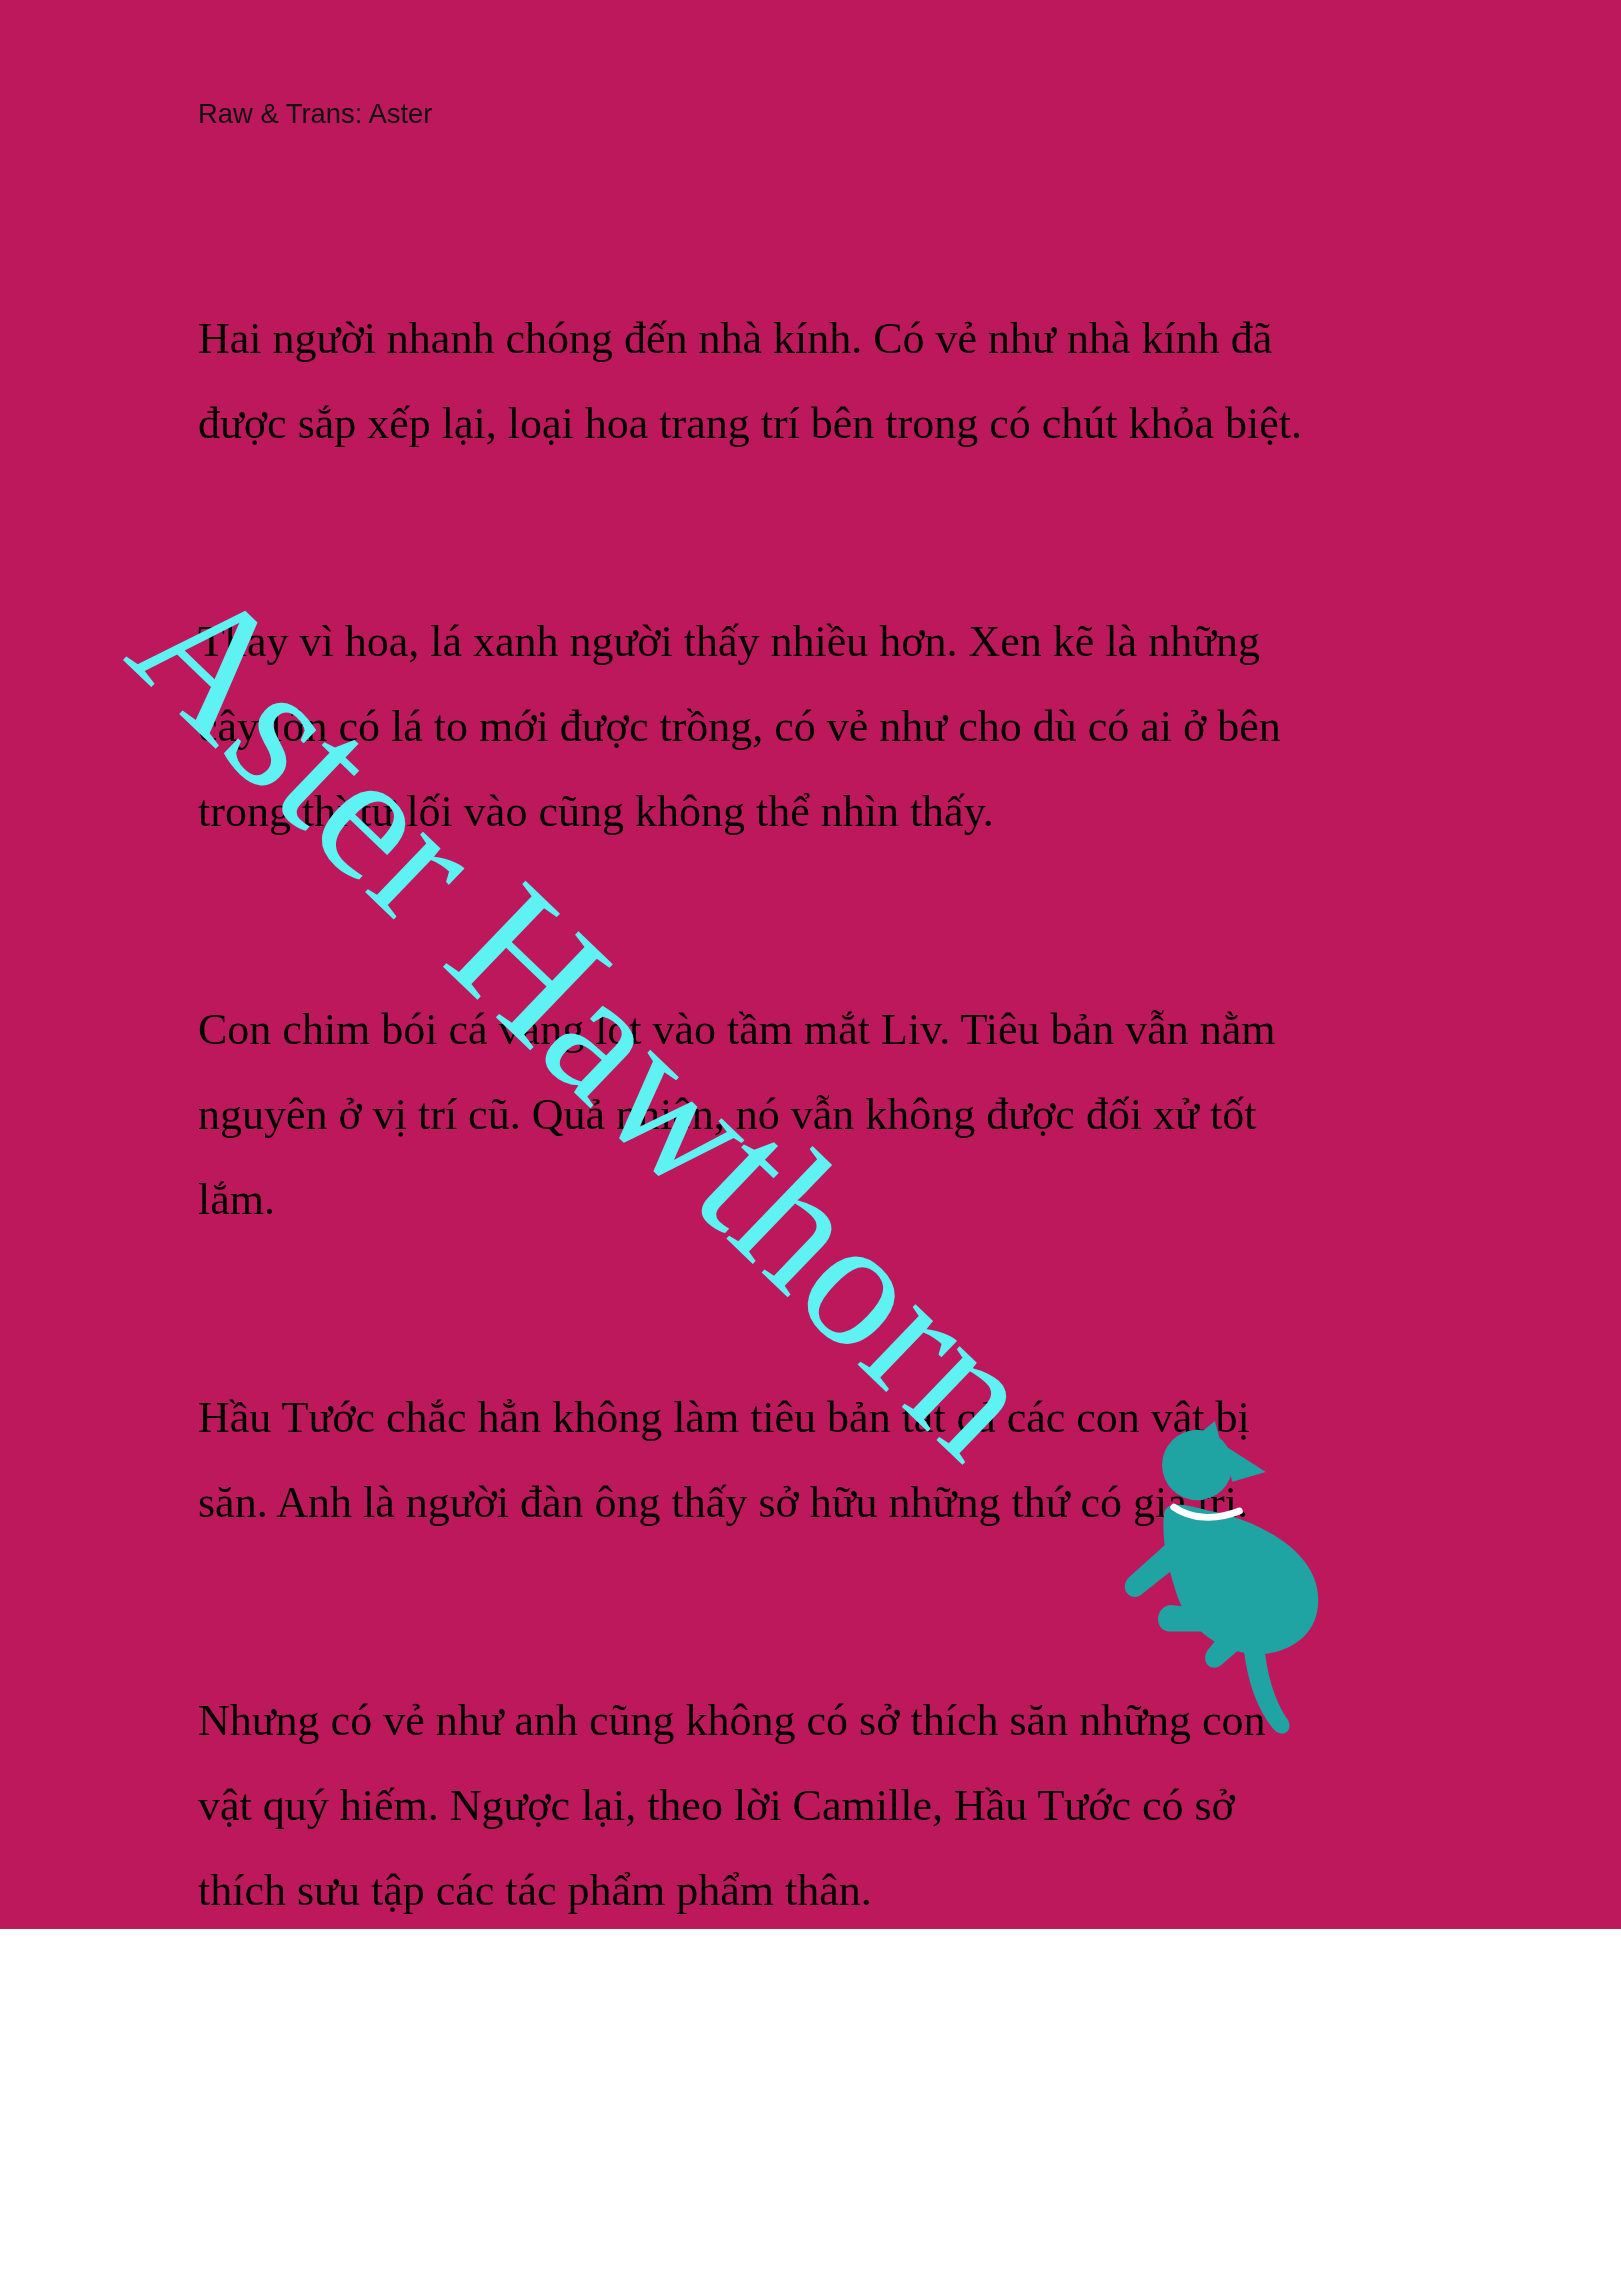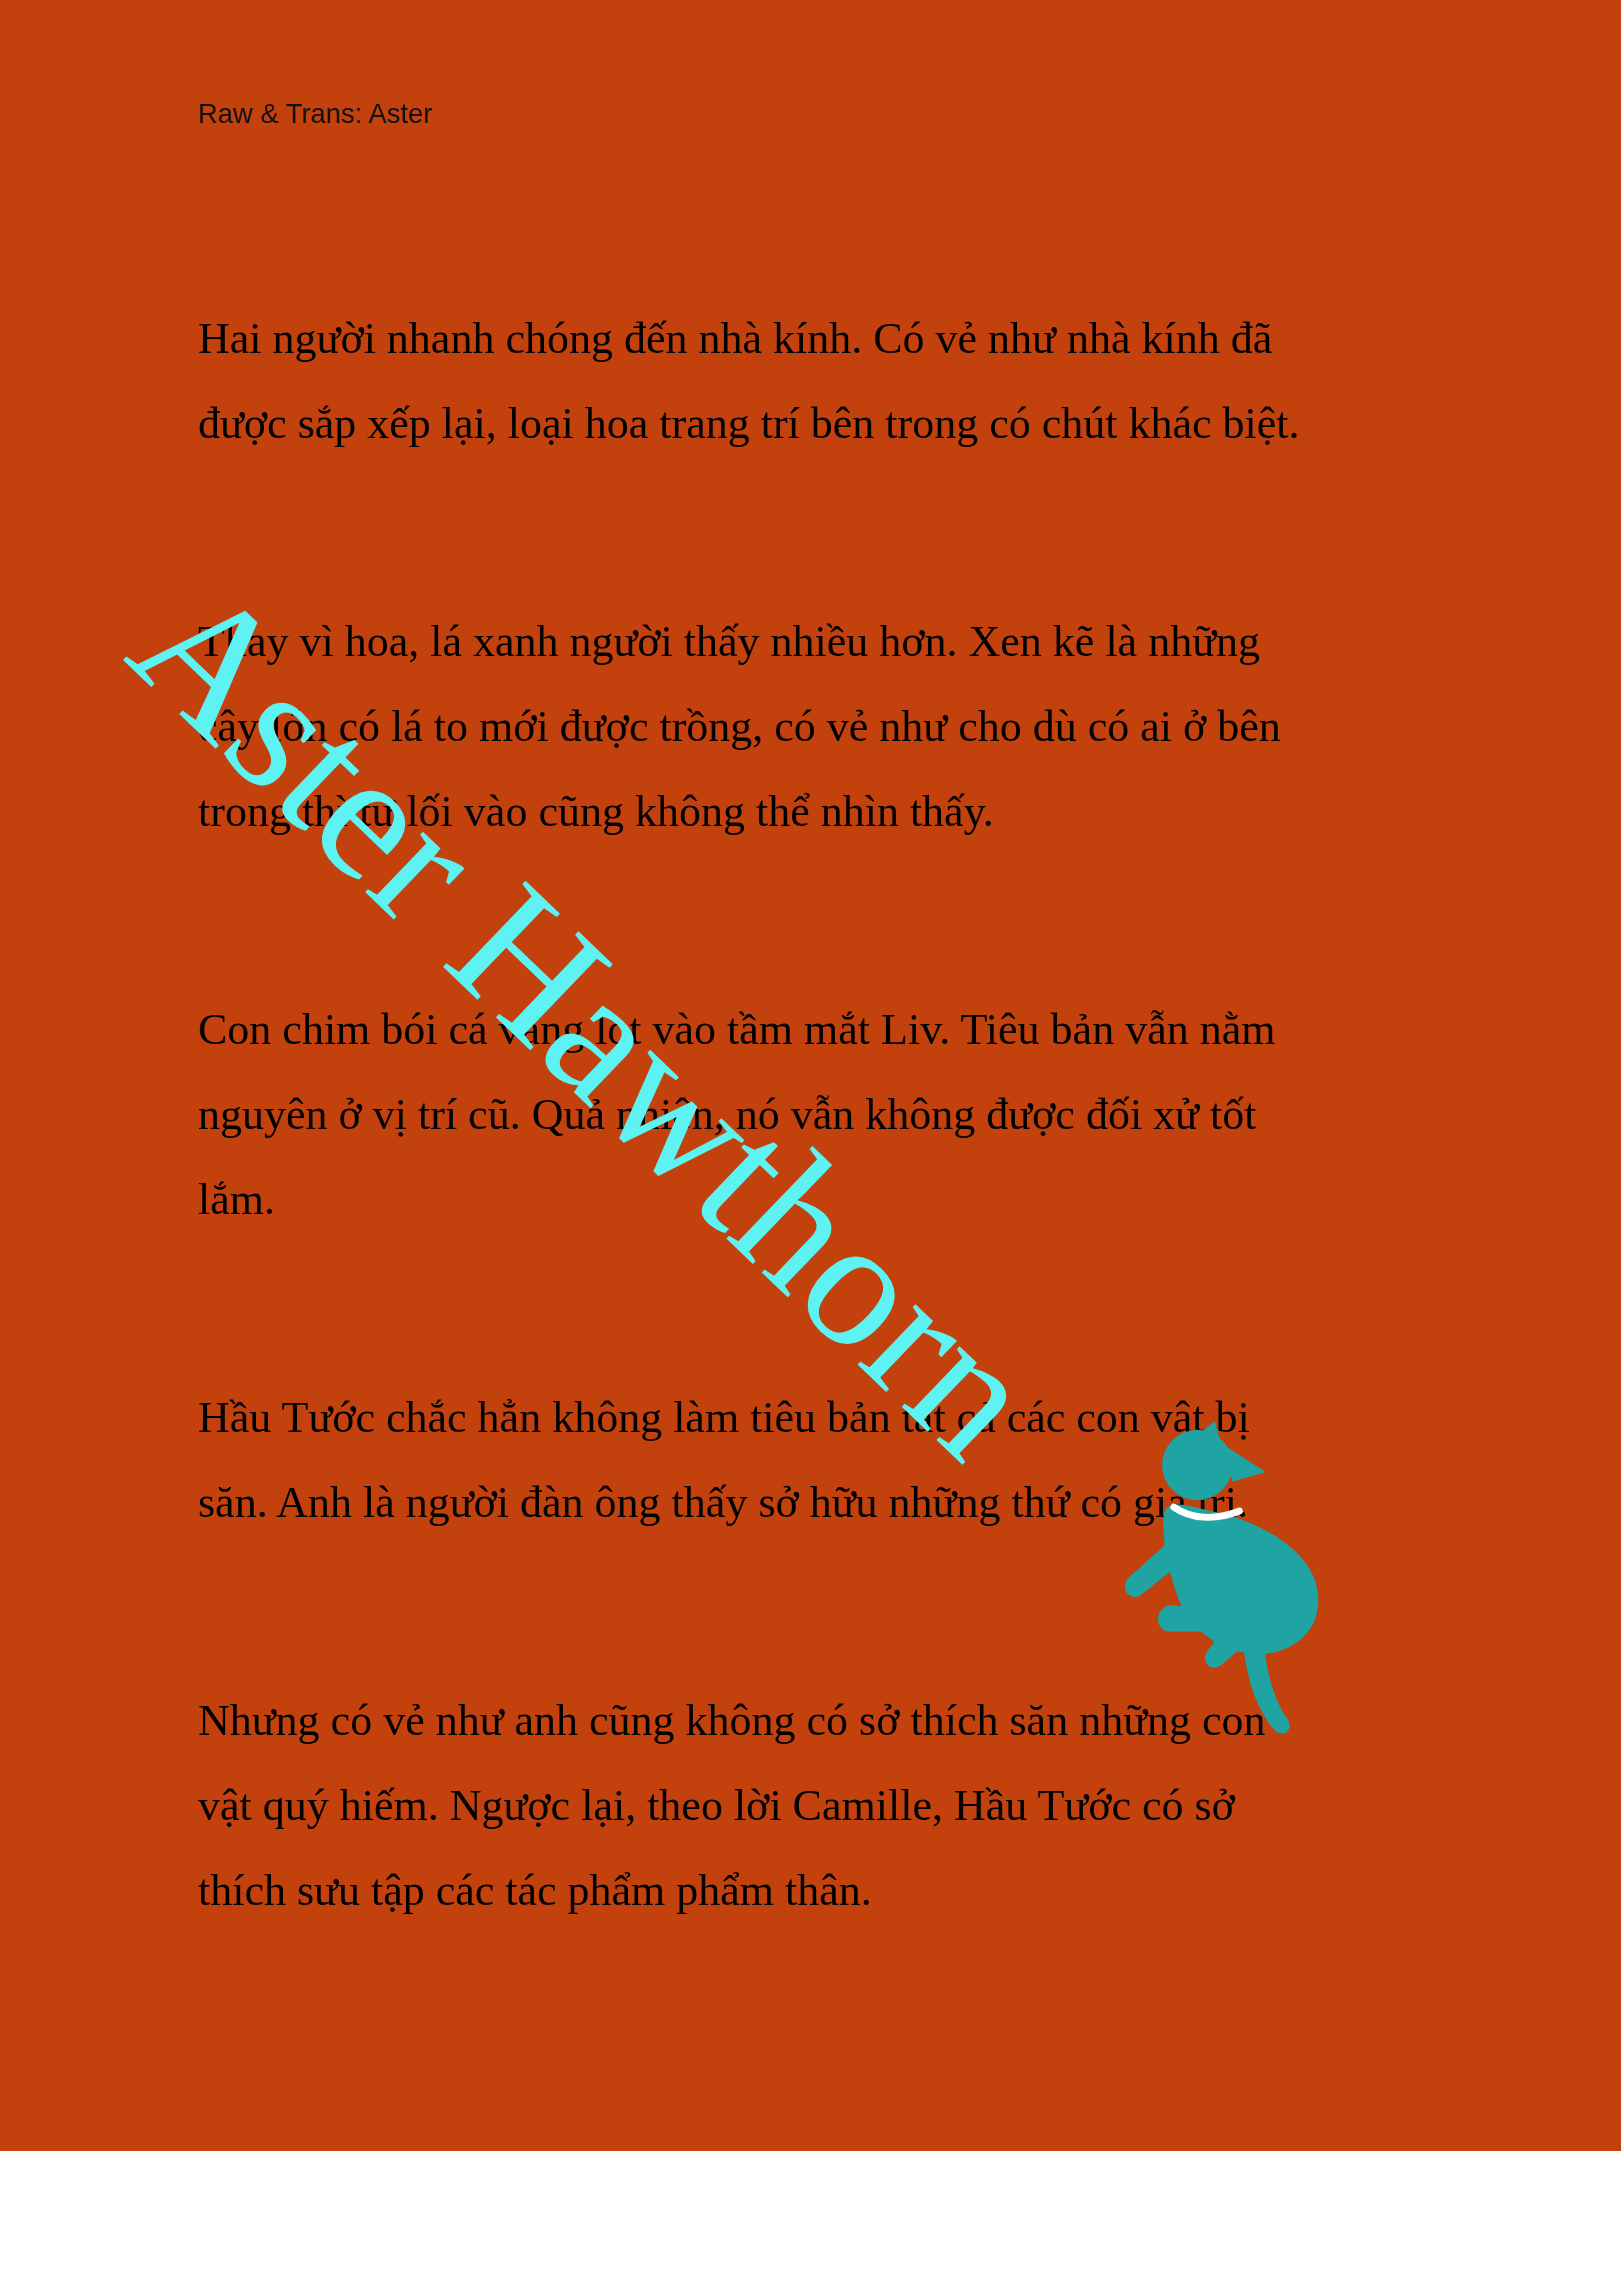--- a/index.html
+++ b/index.html
@@ -10,22 +10,22 @@
     body {
       width: 1621px;
       height: 2293px;
       position: relative;
       overflow: hidden;
     }
     .page {
       position: absolute;
       left: 0; top: 0;
       width: 1621px;
-      height: 2151px;
-      background: #c2410c;
+      height: 1929px;
+      background: #be185d;
     }
     .header {
       position: absolute;
       left: 198px;
       top: 98px;
       font-family: "Liberation Sans", sans-serif;
       font-size: 27.4px;
       line-height: 31px;
       color: #111111;
       white-space: nowrap;
@@ -76,21 +76,21 @@
 <body>
 
 <div class="page">
 
   <div class="header">Raw &amp; Trans: Aster</div>
 
   <div class="body-text">
 
     <div>
       <div class="line" style="top:314px">Hai người nhanh chóng đến nhà kính. Có vẻ như nhà kính đã</div>
-      <div class="line" style="top:399px">được sắp xếp lại, loại hoa trang trí bên trong có chút khác biệt.</div>
+      <div class="line" style="top:399px">được sắp xếp lại, loại hoa trang trí bên trong có chút khỏa biệt.</div>
     </div>
 
     <div>
       <div class="line" style="top:617px">Thay vì hoa, lá xanh người thấy nhiều hơn. Xen kẽ là những</div>
       <div class="line" style="top:702px">cây lớn có lá to mới được trồng, có vẻ như cho dù có ai ở bên</div>
       <div class="line" style="top:787px">trong thì từ lối vào cũng không thể nhìn thấy.</div>
     </div>
 
     <div>
       <div class="line" style="top:1005px">Con chim bói cá vàng lọt vào tầm mắt Liv. Tiêu bản vẫn nằm</div>

